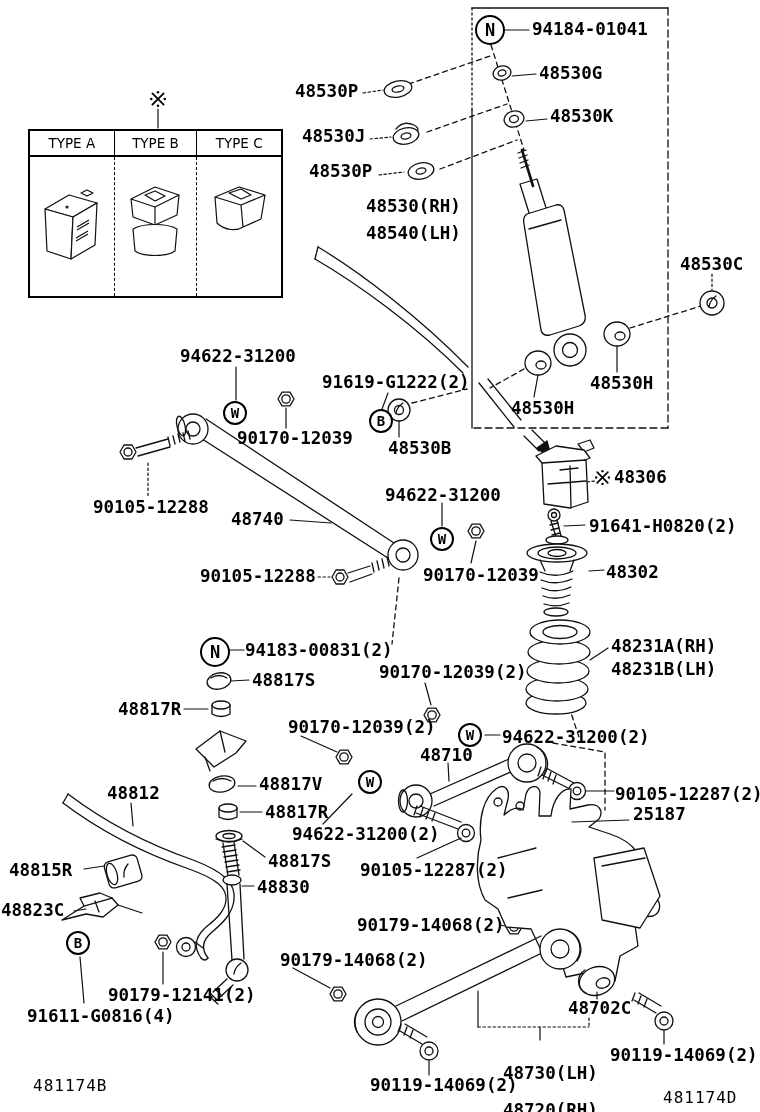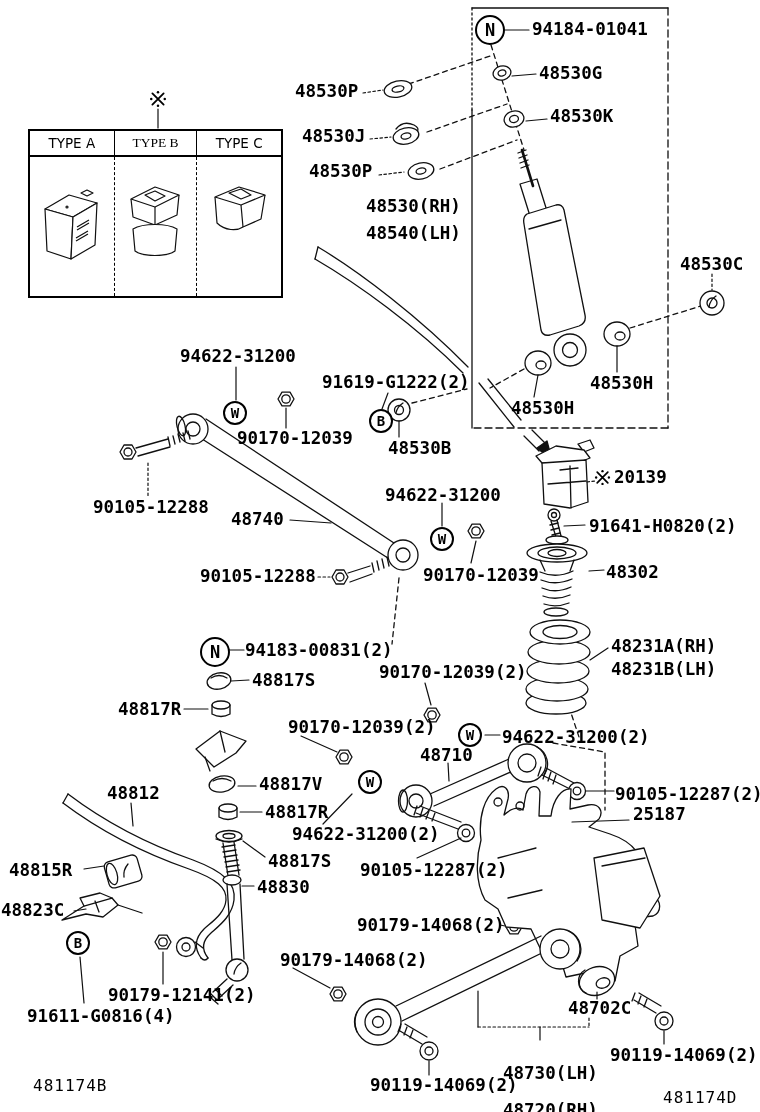--- a/index.html
+++ b/index.html
@@ -13,21 +13,21 @@
            border-radius:50%;display:flex;align-items:center;justify-content:center;
            font-weight:700;font-size:14px;background:#fff;color:#000;}
   .callout.big{width:30px;height:30px;font-size:17px;}
   .refwrap{position:absolute;display:flex;align-items:center;gap:3px;}
   .ttable{position:absolute;left:28px;top:129px;width:255px;height:169px;box-sizing:border-box;
           border:2px solid #000;display:grid;grid-template-columns:1fr 1fr 1fr;
           grid-template-rows:26px 1fr;background:#fff;}
   .ttable .th{box-sizing:border-box;border-bottom:2px solid #000;display:flex;align-items:center;
               justify-content:center;font-family:"DejaVu Sans", "Liberation Sans", sans-serif;
               font-size:13.5px;color:#000;}
-  .ttable .th.mid,.ttable .bd.mid{border-left:1.6px solid #000;border-right:1.6px solid #000;font-family:Liberation Serif, serif;}
+  .ttable .th.mid,.ttable .bd.mid{border-left:1.6px solid #000;border-right:1.6px solid #000;}
   .ttable .bd{display:flex;align-items:center;justify-content:center;}
   .ttable .bd.mid{border-left-style:dashed;border-right-style:dashed;}
 </style>
 </head>
 <body>
 
 <div class="stage">
 
 <svg class="art" width="760" height="1112" viewBox="0 0 760 1112">
   <g fill="none" stroke="#101010" stroke-width="1.3" stroke-linecap="round" stroke-linejoin="round">
@@ -427,21 +427,21 @@
 <div class="refwrap" style="left:594px;top:469px">
   <svg width="17" height="17" viewBox="0 0 16 16">
     <g stroke="#000" stroke-width="1.6" stroke-linecap="round">
       <path d="M3,3 L13,13 M13,3 L3,13"></path>
       <circle cx="8" cy="2" r="1.1" fill="#000" stroke="none"></circle>
       <circle cx="8" cy="14" r="1.1" fill="#000" stroke="none"></circle>
       <circle cx="2" cy="8" r="1.1" fill="#000" stroke="none"></circle>
       <circle cx="14" cy="8" r="1.1" fill="#000" stroke="none"></circle>
     </g>
   </svg>
-  <span class="lbl" style="position:static">20139</span>
+  <span class="lbl" style="position:static">48306</span>
 </div>
 
 <div class="callout big" style="left:475px;top:15px">N</div>
 <div class="callout big" style="left:200px;top:637px">N</div>
 <div class="callout" style="left:223px;top:401px">W</div>
 <div class="callout" style="left:430px;top:527px">W</div>
 <div class="callout" style="left:358px;top:770px">W</div>
 <div class="callout" style="left:458px;top:723px">W</div>
 <div class="callout" style="left:369px;top:409px">B</div>
 <div class="callout" style="left:66px;top:931px">B</div>

